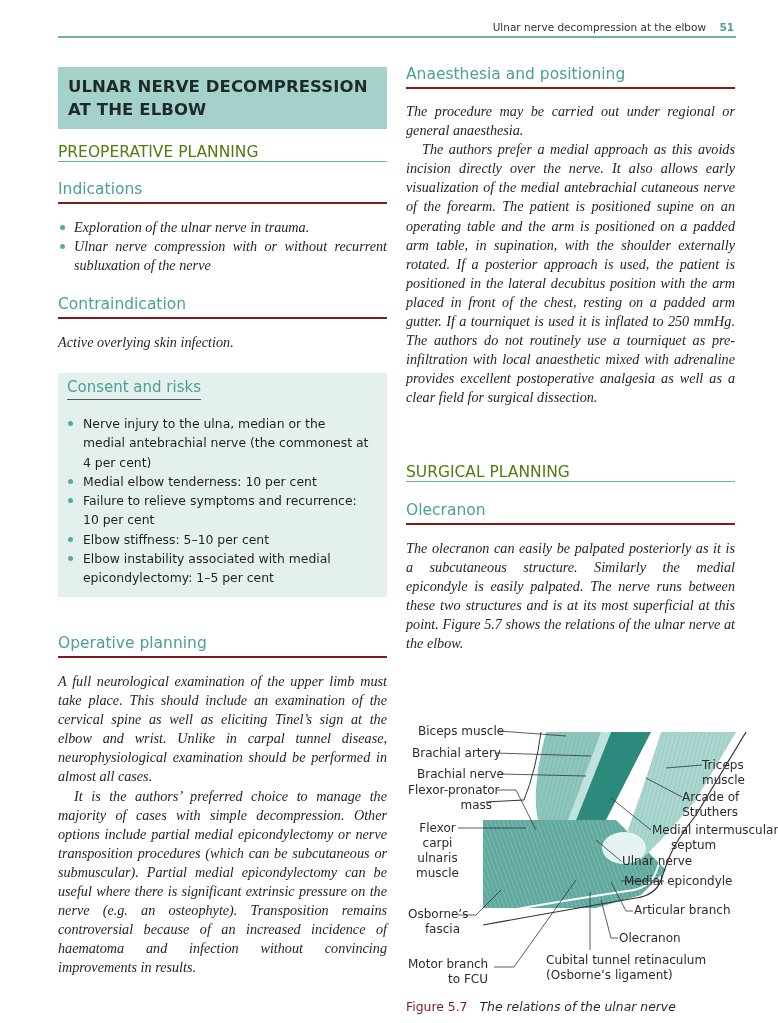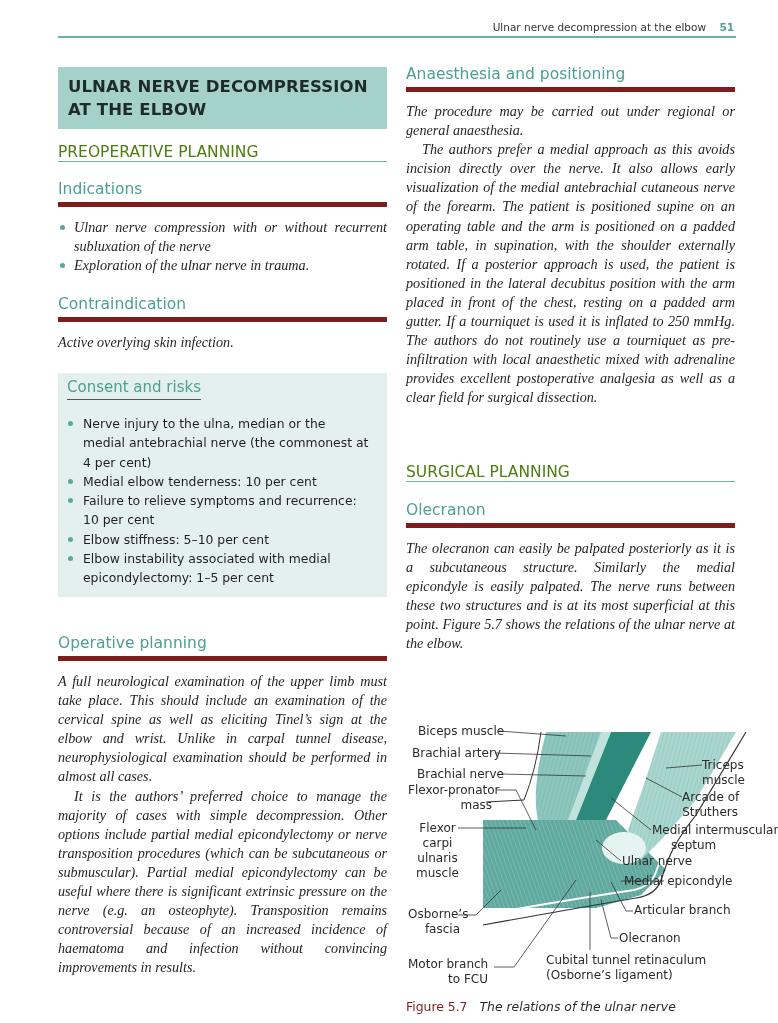--- a/index.html
+++ b/index.html
@@ -9,21 +9,21 @@
 
   
   .running-header { position: absolute; left: 58px; top: 20px; width: 678px; height: 16px; border-bottom: 2px solid #6fb1a6; }
   .running-header .rh-title { position: absolute; right: 30px; top: 1px; font-size: 10.5px; color: #333; }
   .running-header .rh-page { position: absolute; right: 2px; top: 1px; font-size: 10.5px; color: #4fa096; font-weight: bold; }
 
   .title-box { position: absolute; left: 58px; top: 67px; width: 329px; height: 62px; background: #a4d1ca; box-sizing: border-box; padding: 8px 10px; }
   .title-box span { font-size: 16.5px; font-weight: bold; line-height: 23px; color: #1f2a2a; letter-spacing: 0.1px; }
 
   .h-section { position: absolute; font-size: 15.5px; color: #4d7c0f; border-bottom: 1.5px solid #6fb1a6; }
-  .h-sub { position: absolute; font-size: 15.5px; color: #4c9f93; border-bottom: 5px solid #7f1d1d; padding-bottom: 4px; }
+  .h-sub { position: absolute; font-size: 15.5px; color: #4c9f93; border-bottom: 2px solid #7f1d1d; padding-bottom: 4px; }
 
   .body-text { position: absolute; font-size: 14.2px; line-height: 19.1px; text-align: justify; color: #231f20; }
   .body-text p { margin: 0; }
   .body-text p.indent { text-indent: 16px; }
 
   ul.bullets { position: absolute; margin: 0; padding: 0; list-style: none; font-size: 14.2px; line-height: 19px; }
   ul.bullets li { position: relative; padding-left: 16px; text-align: justify; }
   ul.bullets li .dot { position: absolute; left: 2px; top: 7px; width: 5px; height: 5px; border-radius: 50%; background: #5aa89c; }
 
   .consent-box { position: absolute; left: 58px; top: 373px; width: 329px; height: 224px; background: #e3f0ee; }
@@ -50,22 +50,22 @@
 
 <div class="title-box sans">
   <span>ULNAR NERVE DECOMPRESSION AT THE ELBOW</span>
 </div>
 
 <div class="h-section sans" style="left:58px; top:143px; width:329px;">PREOPERATIVE PLANNING</div>
 
 <div class="h-sub sans" style="left:58px; top:180px; width:329px;">Indications</div>
 
 <ul class="bullets serif" style="left:58px; top:218px; width:329px;">
+  <li><span class="dot"></span><span>Exploration of the ulnar nerve in trauma.</span></li>
   <li><span class="dot"></span><span>Ulnar nerve compression with or without recurrent subluxation of the nerve</span></li>
-  <li><span class="dot"></span><span>Exploration of the ulnar nerve in trauma.</span></li>
 </ul>
 
 <div class="h-sub sans" style="left:58px; top:295px; width:329px;">Contraindication</div>
 
 <div class="body-text serif" style="left:58px; top:333px; width:329px;">
   <p>Active overlying skin infection.</p>
 </div>
 
 <div class="consent-box sans">
   <div class="consent-title">Consent and risks</div>

